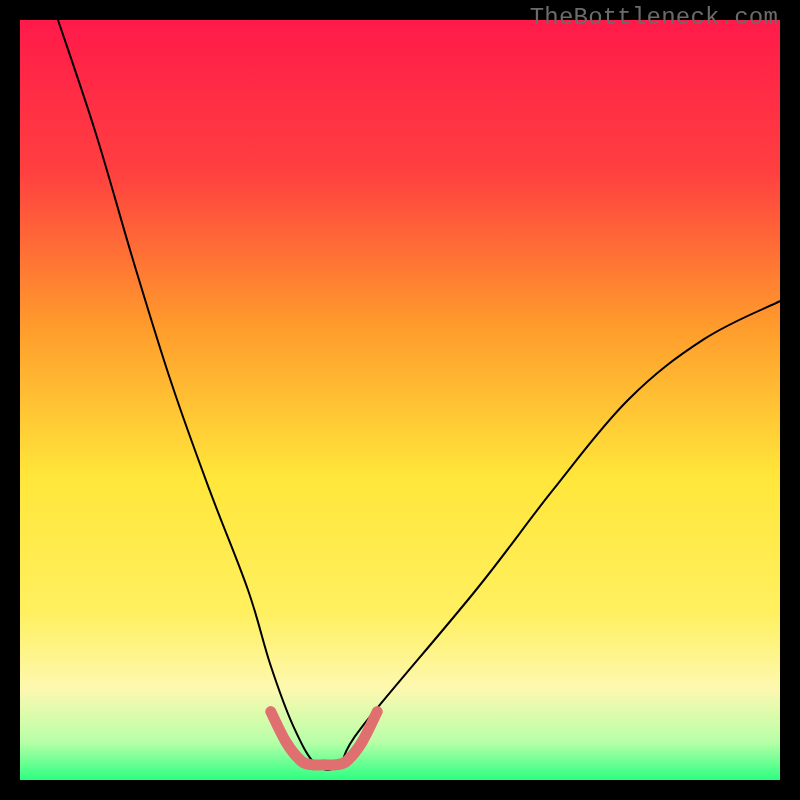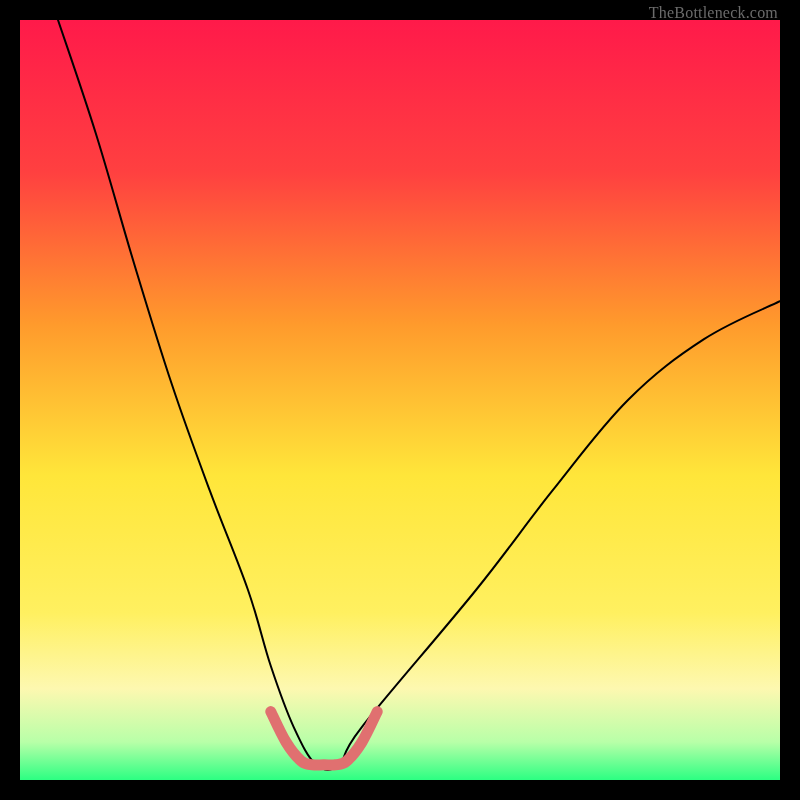--- a/index.html
+++ b/index.html
@@ -23,22 +23,22 @@
     position: absolute;
     left: 0;
     top: 0;
     width: 760px;
     height: 760px;
   }
   .watermark {
     position: absolute;
     top: 4px;
     right: 22px;
-    font-family: Liberation Serif, serif;
-    font-size: 16px;
+    font-family: Liberation Mono, monospace;
+    font-size: 24px;
     color: #6b6b6b;
     letter-spacing: 0.2px;
   }
   svg {
     position: absolute;
     left: 0;
     top: 0;
   }
 </style>
 </head>

